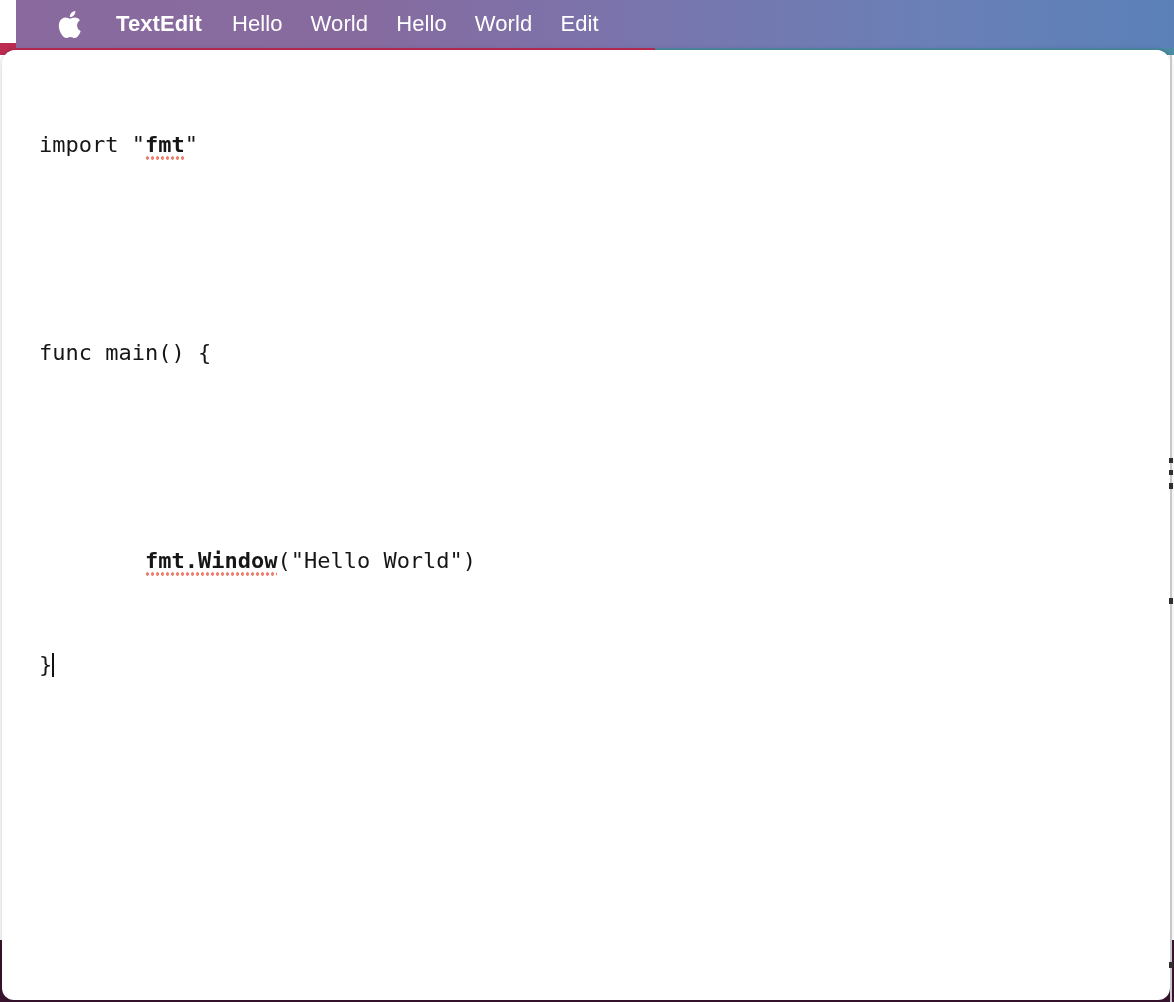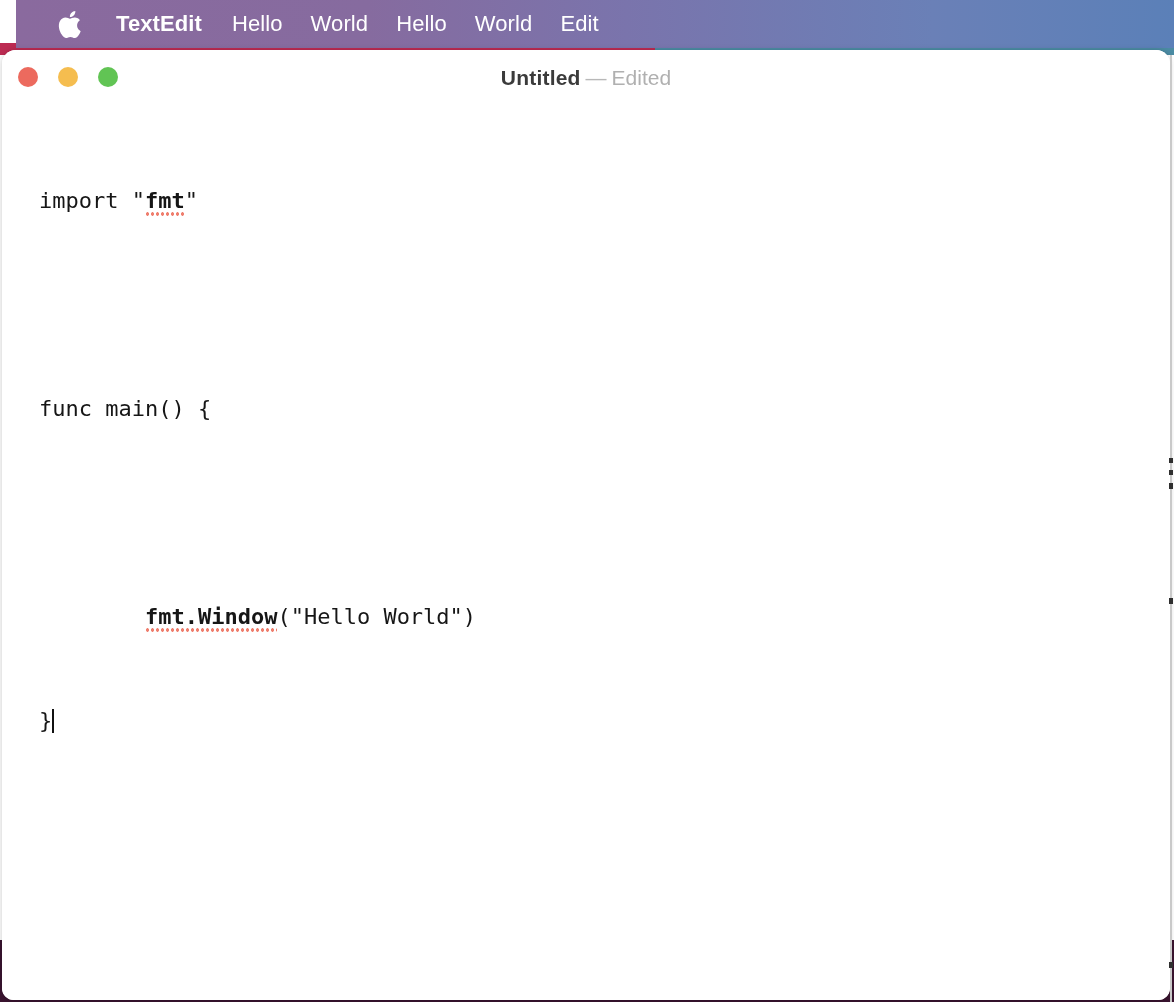--- a/index.html
+++ b/index.html
@@ -266,30 +266,20 @@
     <div class="menu-item app-name">TextEdit</div>
     <div class="menu-item">Hello</div>
     <div class="menu-item">World</div>
     <div class="menu-item">Hello</div>
     <div class="menu-item">World</div>
     <div class="menu-item">Edit</div>
   </div>
 
   <div class="window">
 
-    <div class="titlebar">
-      <div class="traffic-lights">
-        <div class="light close"></div>
-        <div class="light minimize"></div>
-        <div class="light zoom"></div>
-      </div>
-      <div class="title-text">
-        <span class="title-name">Untitled</span><span class="title-sep">—</span><span class="title-status">Edited</span>
-      </div>
-    </div>
 
     <div class="doc-area">
       <div class="doc-text">
 
         <div class="doc-line"><span>import "</span><span class="misspelled">fmt</span><span>"</span></div>
 
         <div class="line-gap"></div>
 
         <div class="doc-line">func main() {</div>
 

